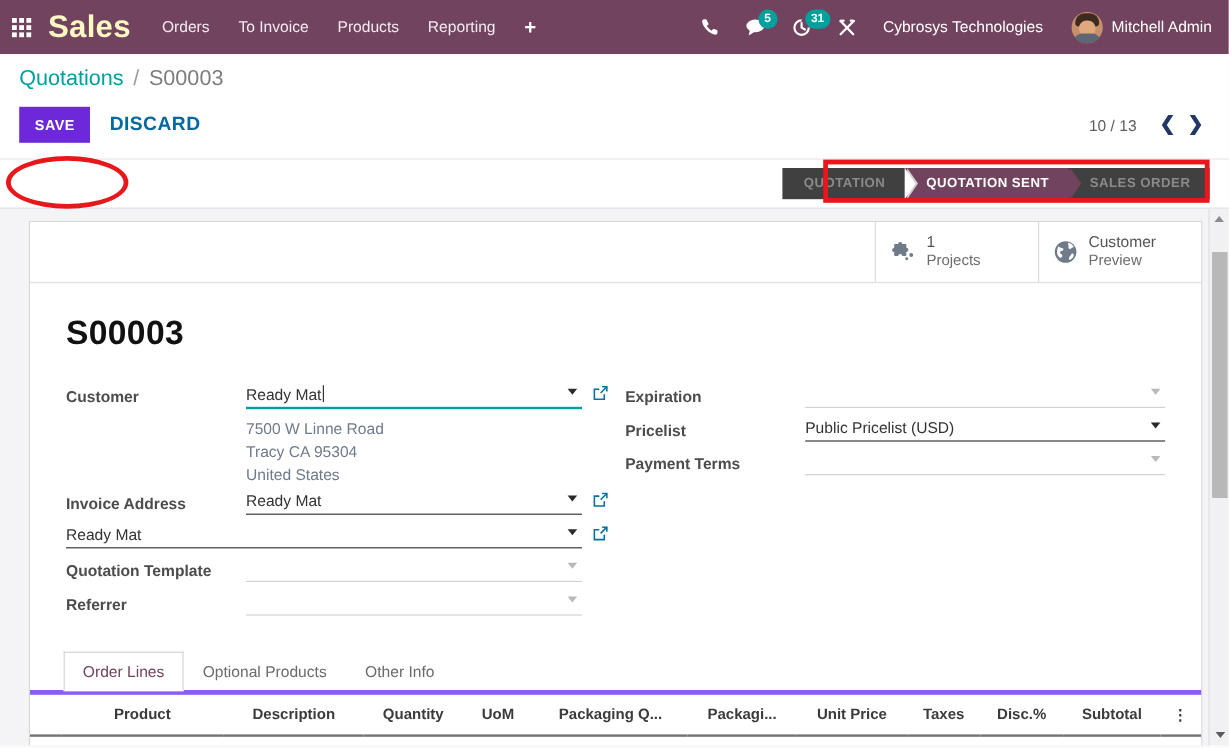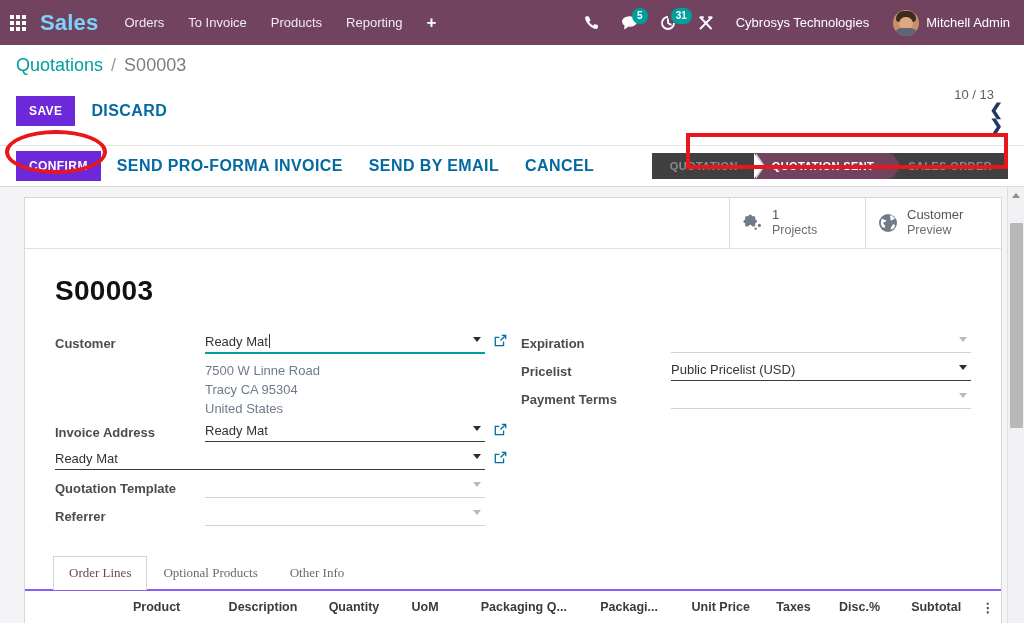--- a/index.html
+++ b/index.html
@@ -12,21 +12,21 @@
   }
 
   
   .navbar {
     height:45px; background:#71435f; display:flex; align-items:center;
     color:#fff; padding:0 14px 0 10px; position:relative; z-index:5;
   }
   .apps-grid { display:grid; grid-template-columns:repeat(3,4px);
     grid-template-rows:repeat(3,4px); gap:2px; margin-right:14px; cursor:pointer; }
   .apps-grid i { display:block; width:4px; height:4px; background:#fff; }
-  .brand { font-size:22px; font-weight:bold; color:#7dd3fc; margin-right:26px;
+  .brand { font-size:26px; font-weight:bold; color:#fef9c3; margin-right:26px;
     letter-spacing:.2px; cursor:pointer; }
   .menu-item { font-size:13px; color:#f2eaf0; margin-right:24px; cursor:pointer;
     white-space:nowrap; }
   .plus-item { font-size:17px; font-weight:bold; color:#fff; margin-right:24px;
     cursor:pointer; line-height:1; }
   .nav-spacer { flex:1 1 auto; }
   .sys-icon { position:relative; margin-right:22px; cursor:pointer;
     display:flex; align-items:center; color:#fff; }
   .badge {
     position:absolute; top:-7px; left:11px; background:#00a09d; color:#fff;
@@ -61,21 +61,21 @@
     letter-spacing:.4px; padding:8px 13px; cursor:pointer;
     font-family:"Liberation Sans", sans-serif;
   }
   .btn-link {
     background:none; border:none; color:#0369a1; font-size:16px; font-weight:bold;
     letter-spacing:.4px; padding:8px 10px; cursor:pointer; margin-left:6px;
     font-family:"Liberation Sans", sans-serif;
     text-align:center;
   }
   .pager { margin-left:auto; display:flex; align-items:flex-end; color:#5f5f5f;
-    font-size:13px;flex-direction:column; }
+    font-size:13px; }
   .pager-text { margin-right:14px; white-space:nowrap; }
   .pager-btn { color:#1f3864; font-size:16px; font-weight:bold; cursor:pointer;
     padding:0 5px; line-height:1; }
 
   
   .actionbar {
     background:#fff; border-top:1px solid #e6e6e6; border-bottom:1px solid #dcdcdc;
     display:flex; align-items:center; height:42px; padding:0 16px; position:relative;
   }
   .ab-buttons { display:flex; align-items:center; }
@@ -154,32 +154,32 @@
   .ext-link { margin-left:9px; padding-top:3px; cursor:pointer; color:#00709e;
     display:flex; }
   .addr { color:#6f7b8b; font-size:13px; line-height:19px; padding:2px 0 0 0; }
   .text-cursor {
     display:inline-block; width:1px; height:14px; background:#333;
     vertical-align:-2px; margin-left:1px;
   }
 
   
   .notebook { margin-top:24px; }
-  .tabs { display:flex; border-bottom:2px solid #8b5cf6; padding-left:28px;font-family:Liberation Serif, serif; }
+  .tabs { display:flex; border-bottom:4px solid #8b5cf6; padding-left:28px; }
   .tab {
     padding:8px 15px; font-size:13px; color:#6b6b6b; cursor:pointer;
     border:1px solid transparent; margin-bottom:-1px; background:transparent;
   }
   .tab.active {
     color:#71435f; background:#fff; border-color:#d4d4d4; border-bottom-color:#fff;
   }
   table.lines { width:100%; border-collapse:collapse; }
   table.lines th {
-    font-size:12.5px; font-weight:bold; color:#3b3b3b; text-align:right;
-    padding:9px 6px; border-bottom:4px solid #737373; white-space:nowrap;
+    font-size:12.5px; font-weight:bold; color:#3b3b3b; text-align:center;
+    padding:9px 6px; border-bottom:2px solid #737373; white-space:nowrap;
   }
   table.lines td {
     font-size:12.5px; color:#5a5a5a; padding:7px 6px; vertical-align:top;
     border-bottom:1px solid #ececec;
   }
   th.num, td.num { text-align:right; }
   th.handle, td.handle { width:26px; padding-left:10px; padding-right:0; }
   .drag-handle { color:#b6c0cc; font-size:12px; cursor:grab; line-height:1; }
   .opt-col { width:22px; text-align:center; color:#777; cursor:pointer;
     font-weight:bold; letter-spacing:1px; }
@@ -278,26 +278,20 @@
 
     <div class="pager">
       <span class="pager-text">10 / 13</span>
       <span class="pager-btn">❮</span>
       <span class="pager-btn">❯</span>
     </div>
   </div>
 </div>
 
 <div class="actionbar">
-  <div class="ab-buttons">
-    <button class="btn-primary">CONFIRM</button>
-    <button class="btn-link">SEND PRO-FORMA INVOICE</button>
-    <button class="btn-link">SEND BY EMAIL</button>
-    <button class="btn-link">CANCEL</button>
-  </div>
 
   <div class="statusbar">
     <div class="st-seg">
       <span>QUOTATION</span>
     </div>
     <div class="st-seg active">
       <span>QUOTATION SENT</span>
     </div>
     <div class="st-seg last">
       <span>SALES ORDER</span>

